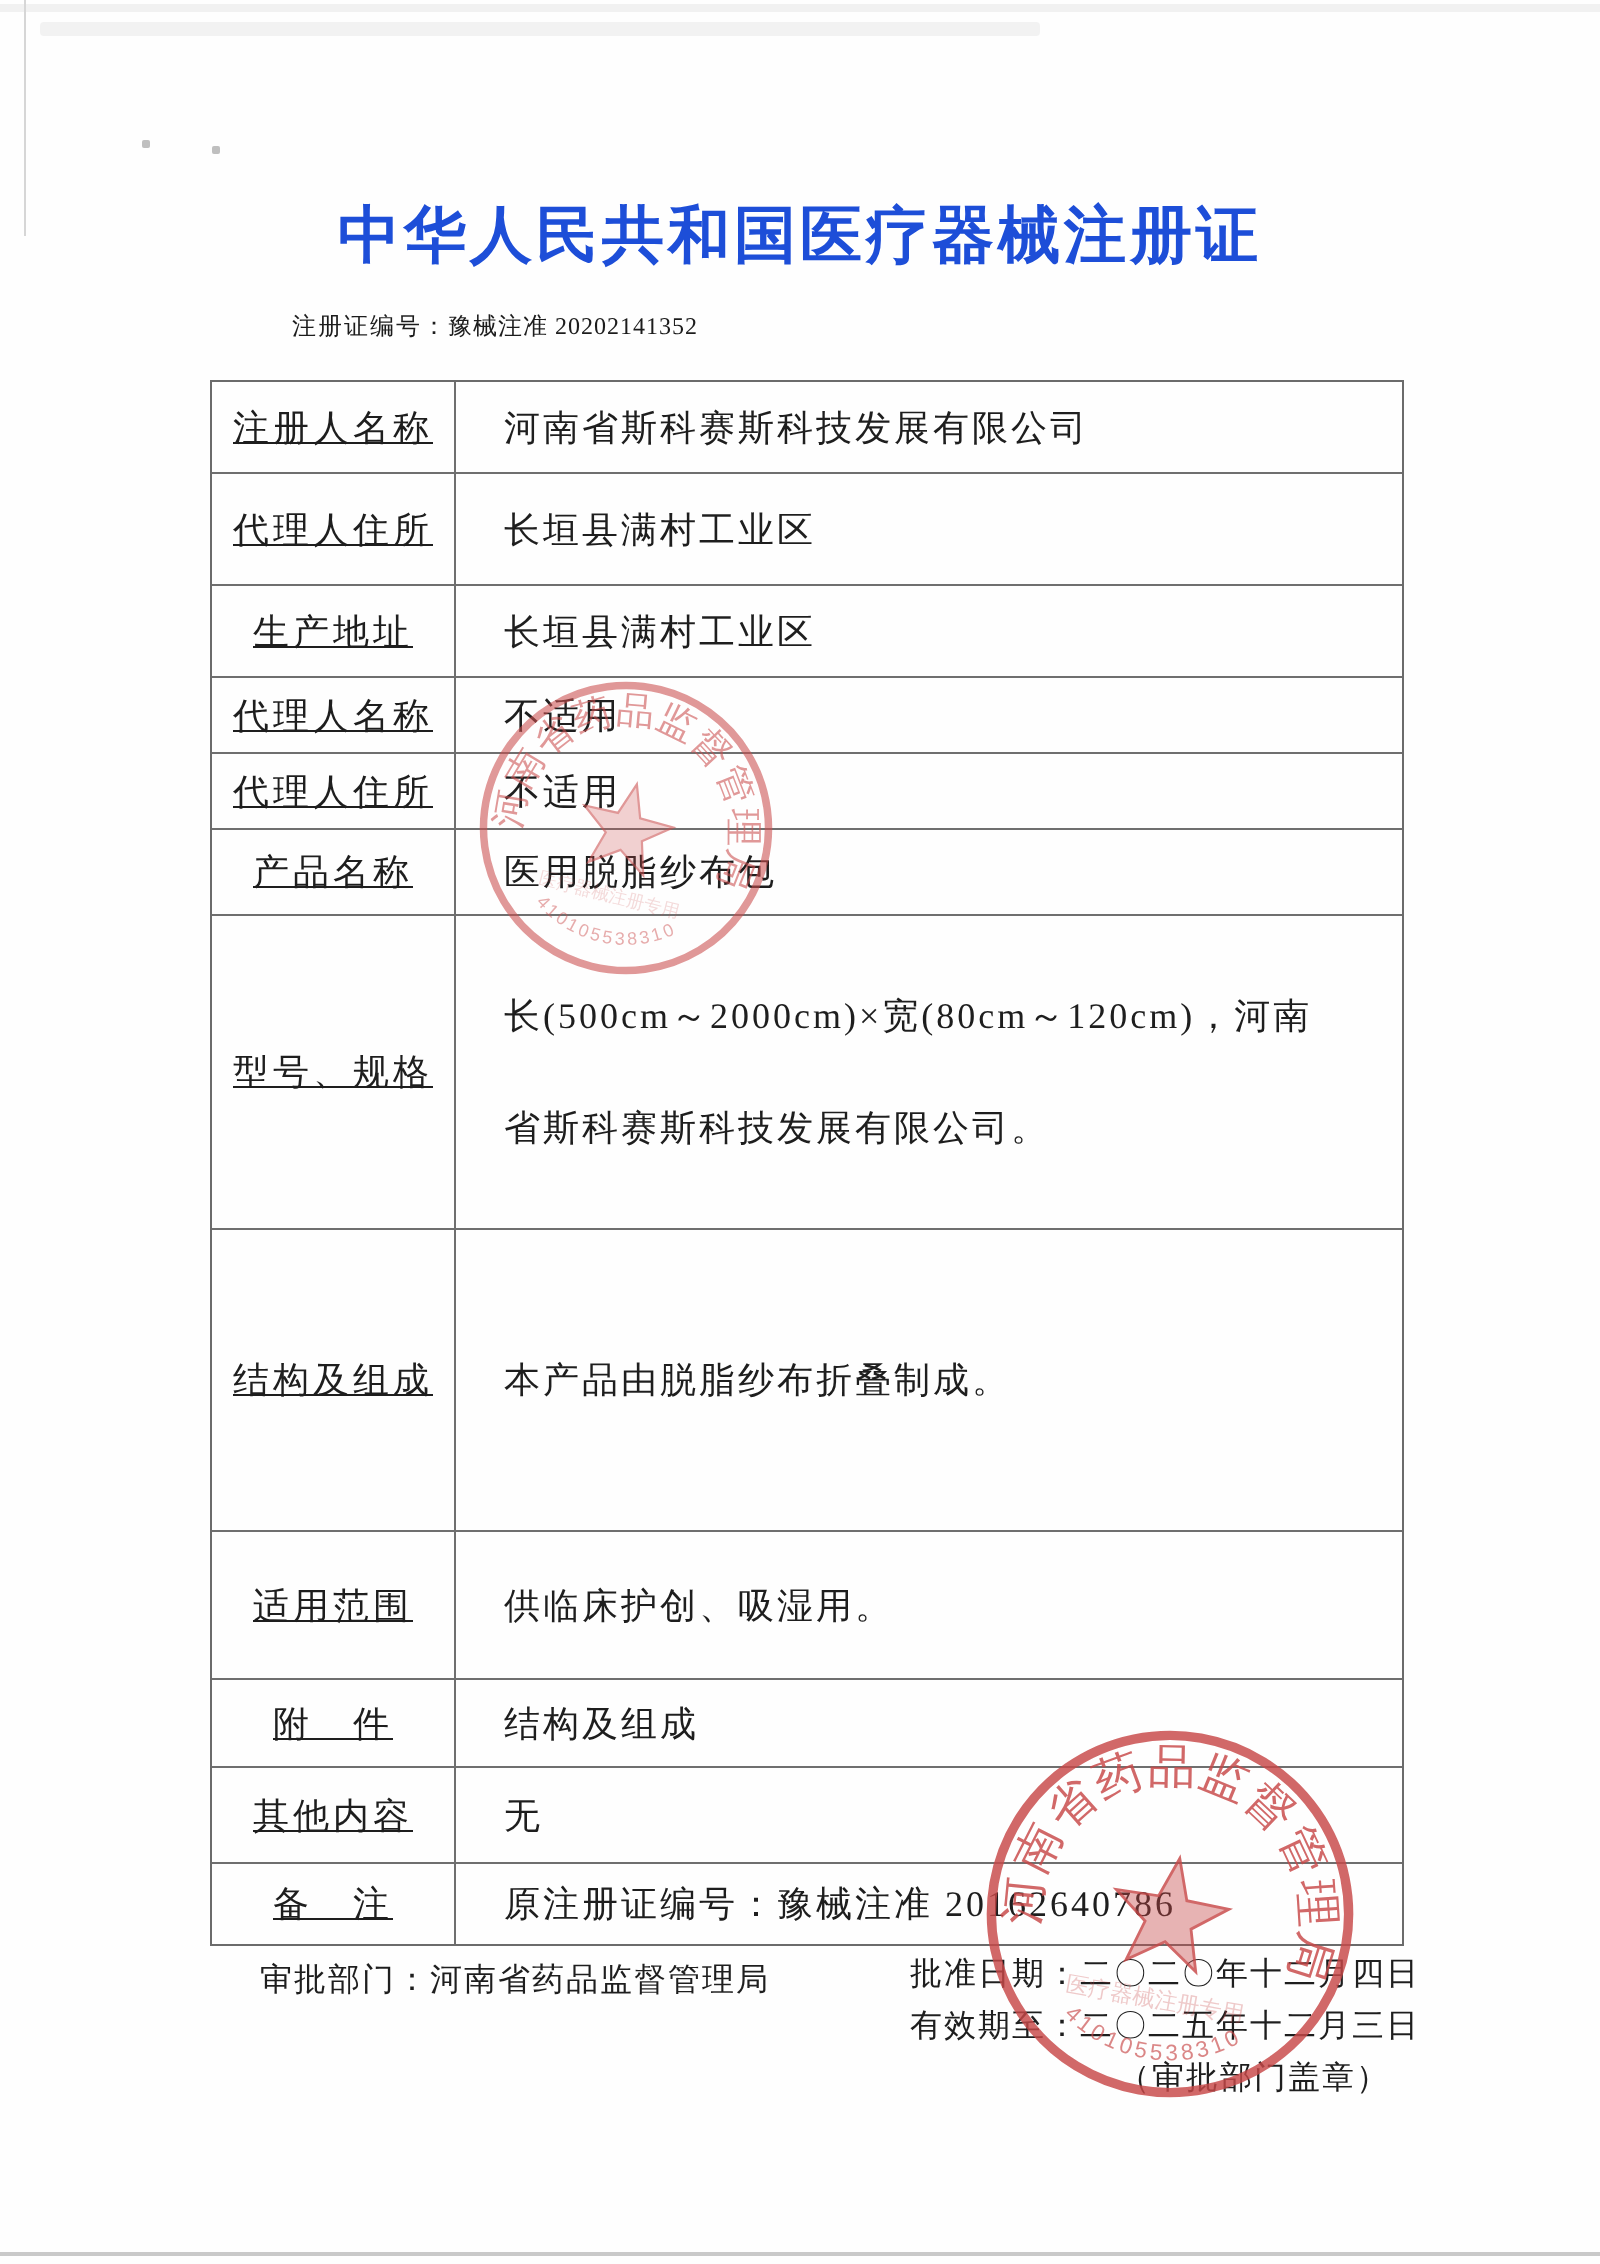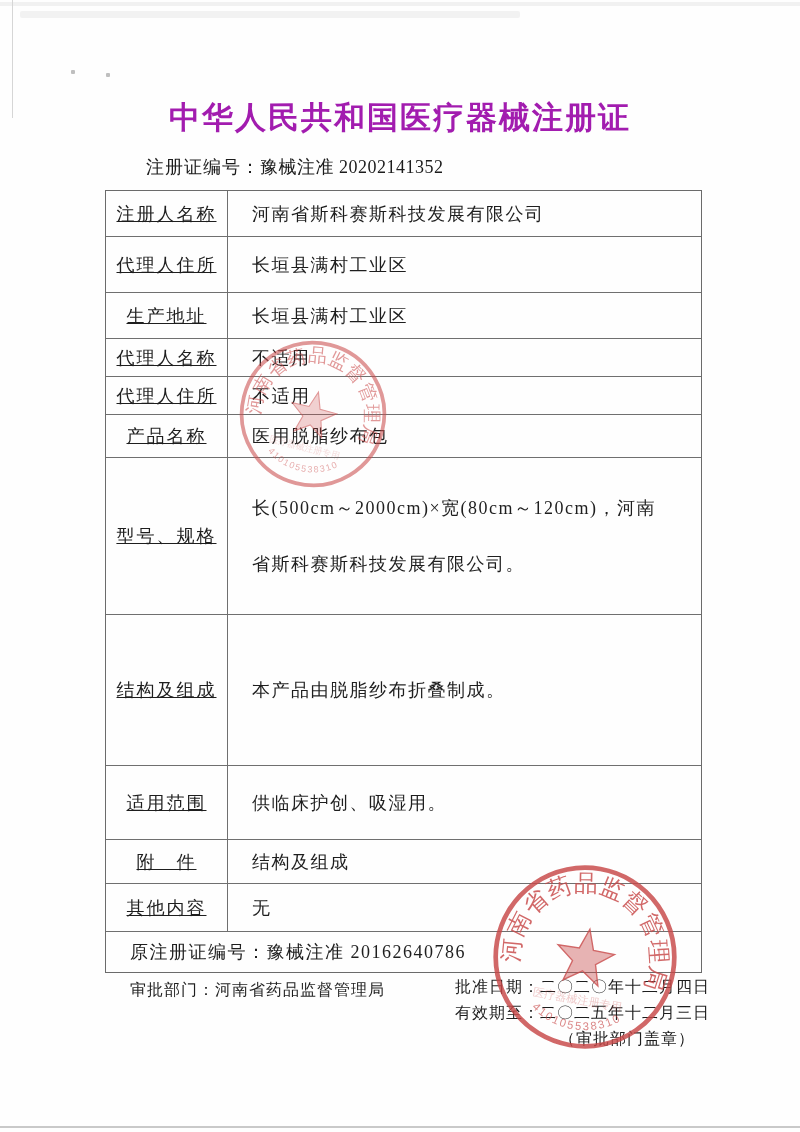--- a/index.html
+++ b/index.html
@@ -10,25 +10,25 @@
   }
   
   .scan-band-top{position:absolute;left:0;top:2px;width:100%;height:4px;background:#f1f1f1;}
   .scan-band-2{position:absolute;left:20px;top:11px;width:500px;height:7px;background:#ededed;opacity:.75;border-radius:2px;}
   .scan-line-left{position:absolute;left:12px;top:0;width:1px;height:118px;background:#d6d6d6;}
   .scan-line-bottom{position:absolute;left:0;top:1126px;width:100%;height:2px;background:#c9c9c9;}
   .scan-dot{position:absolute;width:4px;height:4px;background:#bfbfbf;border-radius:1px;}
 
   .doc-title{
     position:absolute;left:0;top:97px;width:100%;text-align:center;
-    font-size:31px;font-weight:900;letter-spacing:2px;color:#a21caf;
+    font-size:31px;font-weight:900;letter-spacing:2px;color:#1d4ed8;
     font-family:"Liberation Serif", serif;
   }
   .cert-line{
-    position:absolute;left:146px;top:155px;font-size:18px;letter-spacing:1px;color:#1c1c1c;
+    position:absolute;left:146px;top:155px;font-size:12px;letter-spacing:1px;color:#1c1c1c;
   }
   .cert-line .num{letter-spacing:.5px;}
 
   
   .reg-table{
     position:absolute;left:105px;top:190px;width:597px;
     border:1px solid #6b6b6b;box-sizing:border-box;background:transparent;
   }
   .t-row{display:flex;border-bottom:1px solid #6f6f6f;box-sizing:border-box;}
   .t-row:last-child{border-bottom:none;}
@@ -135,20 +135,21 @@
           <span>结构及组成</span>
         </div>
       </div>
       <div class="t-row" style="height: 48px;">
         <div class="t-label">其他内容</div>
         <div class="t-value">
           <span>无</span>
         </div>
       </div>
       <div class="t-row" style="height: 40px;">
+        <div class="t-label">备　注</div>
         <div class="t-value">
           <span>原注册证编号：豫械注准 20162640786</span>
         </div>
       </div>
     </div>
 
   <div class="footer-dept">审批部门：河南省药品监督管理局</div>
   <div class="footer-right">
     <div>批准日期：二〇二〇年十二月四日</div>
     <div>有效期至：二〇二五年十二月三日</div>

